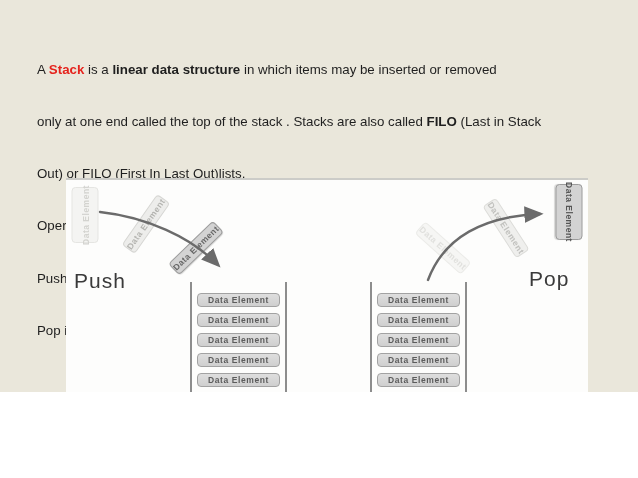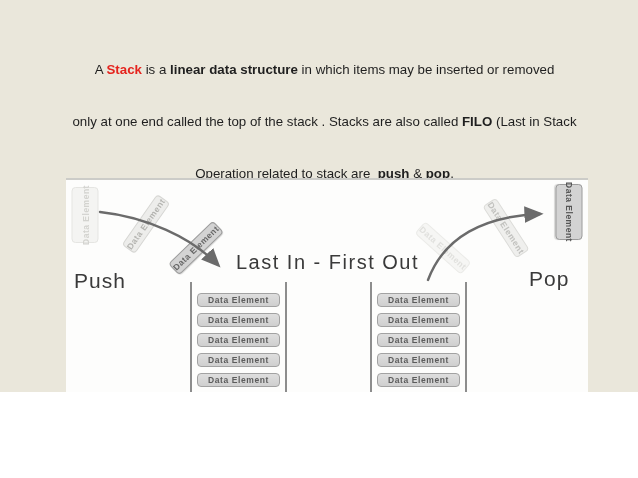--- a/index.html
+++ b/index.html
@@ -1,20 +1,19 @@
 <!DOCTYPE html>
 <html><head>
 <meta charset="utf-8">
 <style>
   html,body{margin:0;padding:0;}
   .slide{
     position:relative;width:638px;height:392px;
     background:#eae7db;overflow:hidden;
     font-family:"Liberation Sans",sans-serif;
-    text-align:center;
   }
   
   .text-block{
     position:absolute;left:37px;top:26px;width:575px;
     font-size:13.3px;line-height:17.4px;color:#1f1f1f;
     white-space:pre-wrap;
   }
   .text-block .b{font-weight:bold;}
   .text-block .rb{font-weight:bold;color:#e5231d;}
   
@@ -71,20 +70,21 @@
   }
 </style>
 </head>
 <body>
 
 <div class="slide">
 
   <div class="text-block">
     <div class="line"><span>A </span><span class="rb">Stack</span><span> is a </span><span class="b">linear data structure</span><span> in which items may be inserted or removed</span></div>
     <div class="line"><span>only at one end called the top of the stack . Stacks are also called </span><span class="b">FILO</span><span> (Last in Stack</span></div>
+    <div class="line"><span>Out) or FILO (First In Last Out)lists.</span></div>
     <div class="line"><span>Operation related to stack are  </span><span class="b">push</span><span> &amp; </span><span class="b">pop</span><span>.</span></div>
     <div class="line"><span>Push is an operation used to insert an element at the top.</span></div>
     <div class="line"><span>Pop is an operation used to delete an element  from the top.</span></div>
   </div>
 
   <div class="diagram">
 
     <div class="dbox vert t1">Data Element</div>
     <div class="dbox t2">Data Element</div>
     <div class="dbox t3">Data Element</div>
@@ -97,21 +97,20 @@
       <defs>
         <marker id="ah" markerWidth="9" markerHeight="8" refX="6.5" refY="3.5" orient="auto" markerUnits="strokeWidth">
           <path d="M0,0 L8,3.5 L0,7 z" fill="#6b6b6b"></path>
         </marker>
       </defs>
       <path d="M 34,32 C 80,37 125,57 152,85" fill="none" stroke="#6b6b6b" stroke-width="2.4" stroke-linecap="round" marker-end="url(#ah)"></path>
       <path d="M 362,100 C 378,57 418,36 474,34" fill="none" stroke="#6b6b6b" stroke-width="2.4" stroke-linecap="round" marker-end="url(#ah)"></path>
     </svg>
 
     <div class="dlabel push-label">Push</div>
-    <div class="dlabel lifo-label">Last In - First Out</div>
     <div class="dlabel pop-label">Pop</div>
 
     <div class="stack left">
       <div class="element">Data Element</div>
       <div class="element">Data Element</div>
       <div class="element">Data Element</div>
       <div class="element">Data Element</div>
       <div class="element">Data Element</div>
     </div>
 

